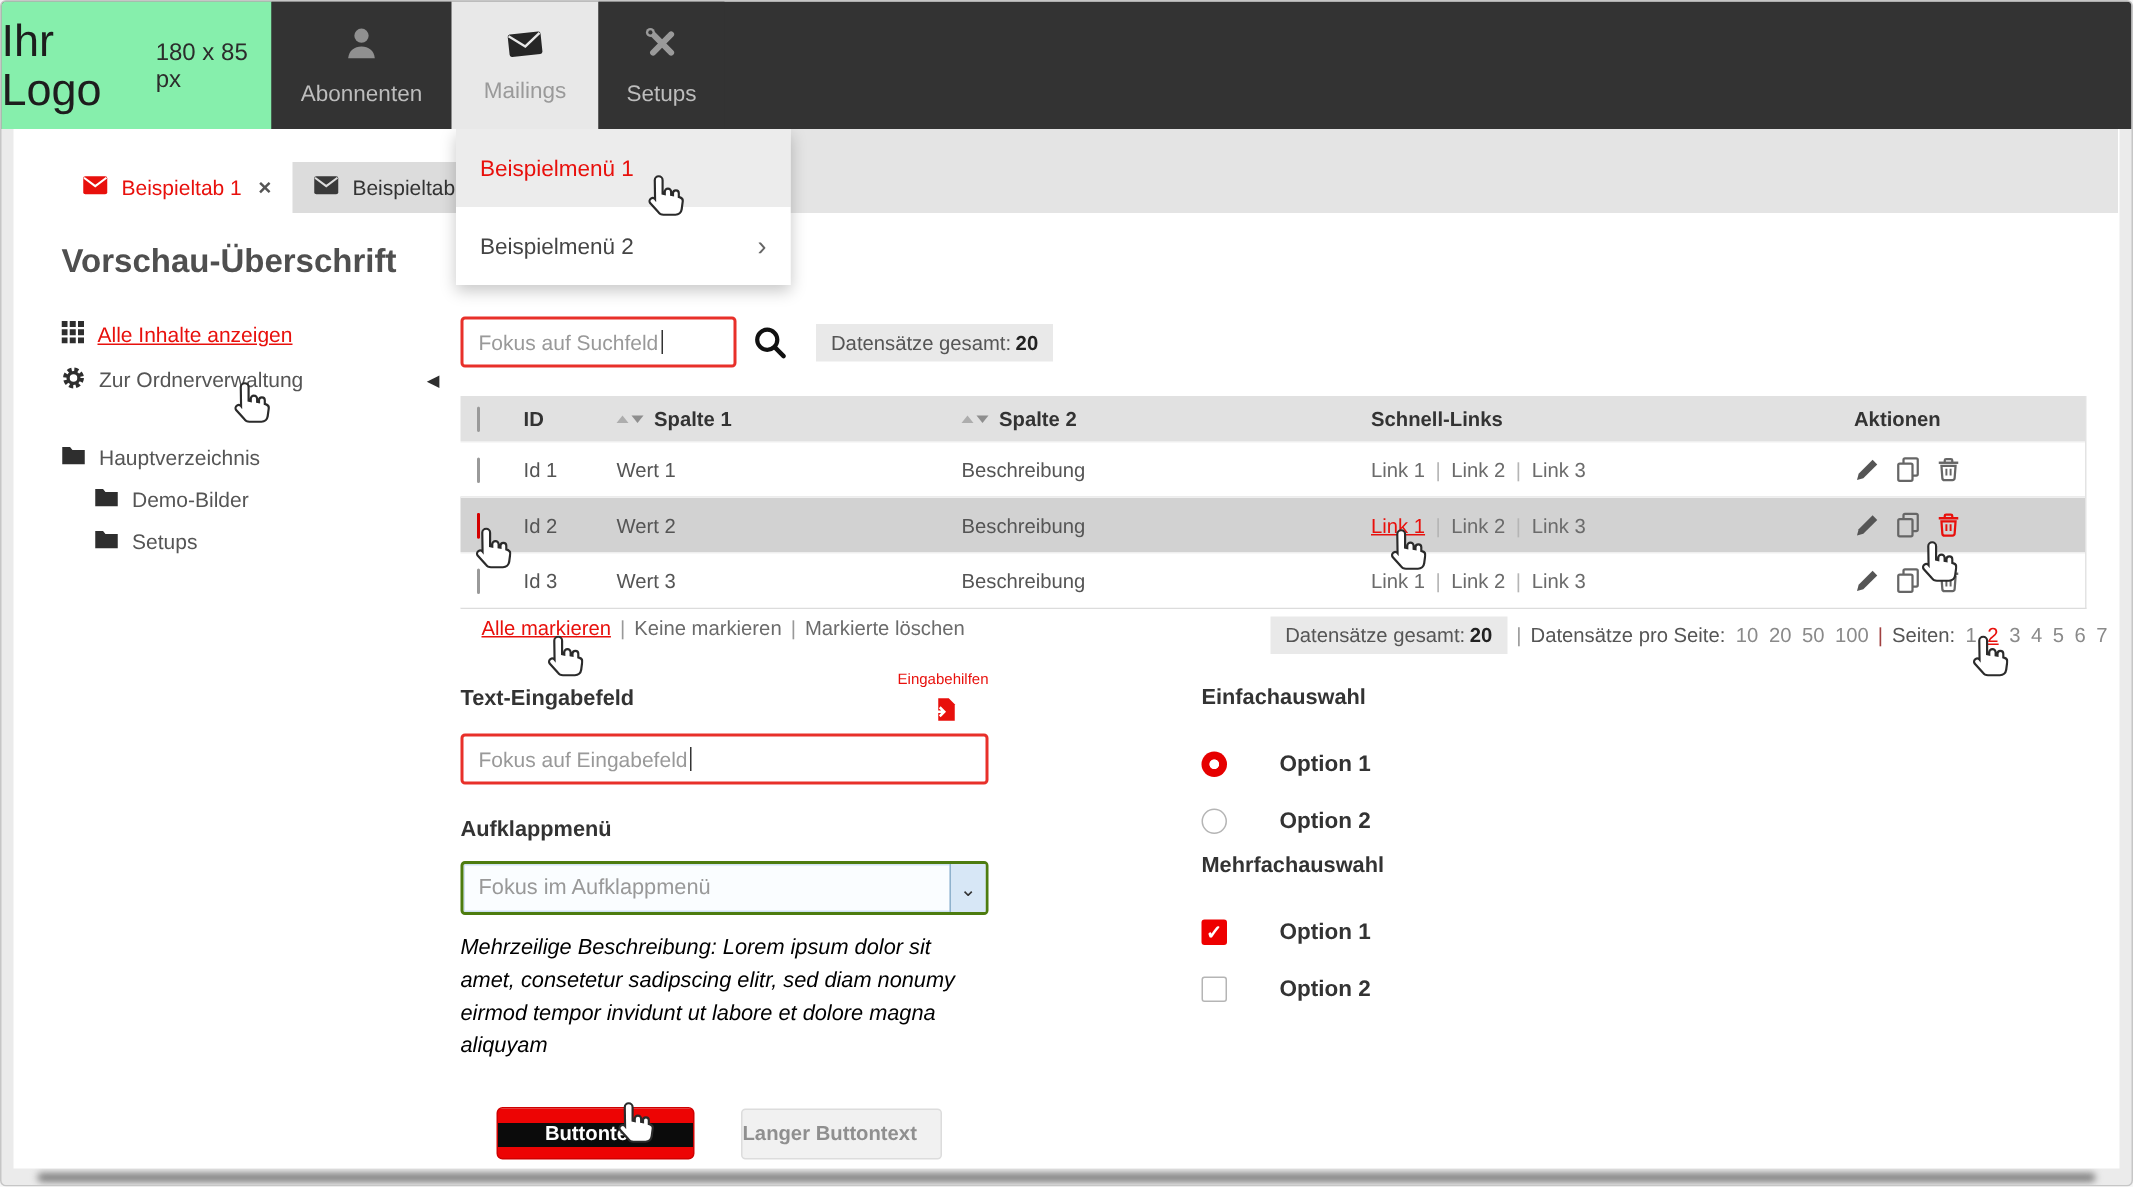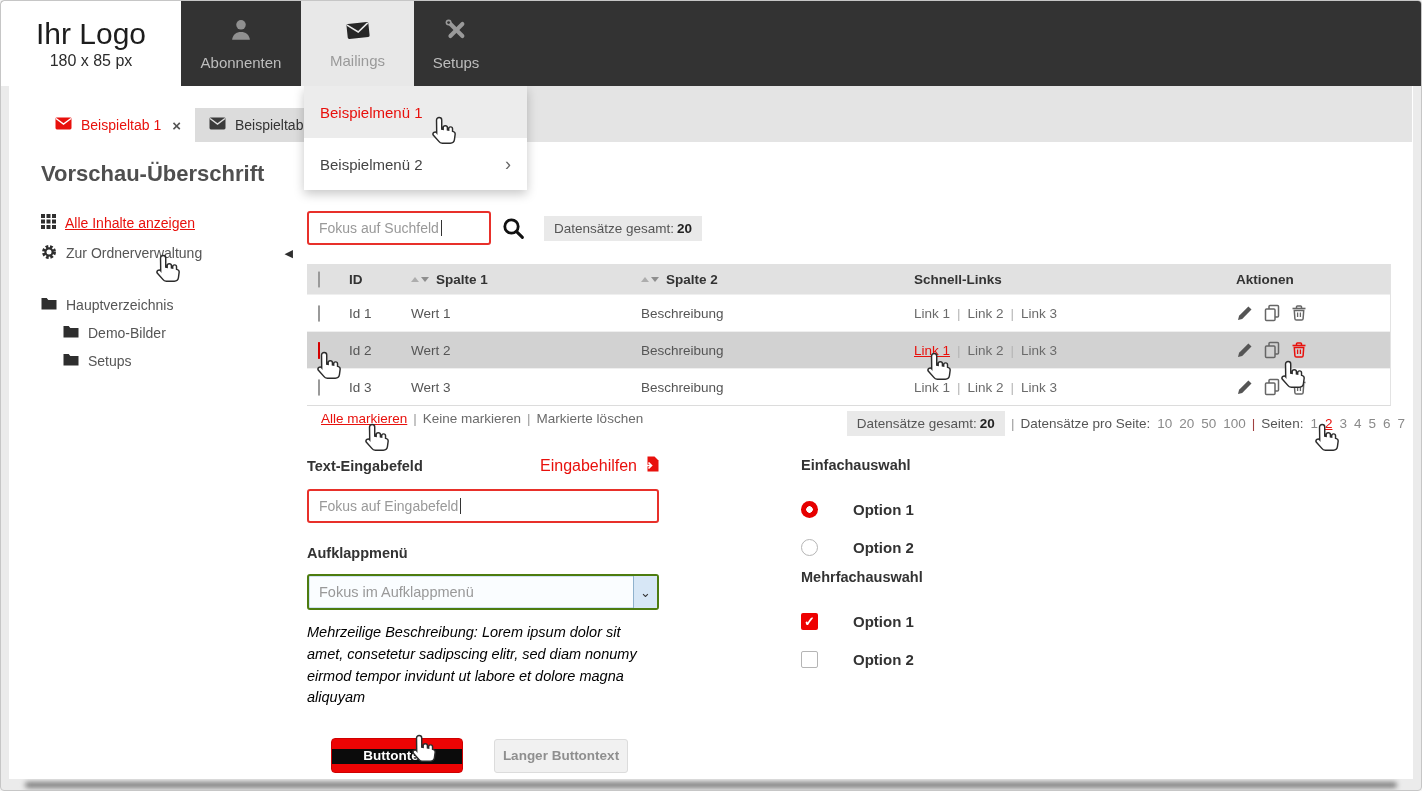--- a/index.html
+++ b/index.html
@@ -1,27 +1,27 @@
 <!DOCTYPE html>
 <html><head>
 <meta charset="utf-8">
 <style>
   html,body{margin:0;padding:0;background:#f5f5f5;font-family:"Liberation Sans",sans-serif;}
   .screen{position:relative;width:1420px;height:789px;background:#ebebeb;border:1px solid #c6c6c6;
     border-radius:4px;overflow:hidden;margin:0 auto;font-family:"Liberation Sans",sans-serif;}
   
   .topnav{position:absolute;top:0;left:0;right:0;height:85px;background:#333;display:flex;z-index:6;}
-  .logo{width:180px;height:85px;background:#ffffff;display:flex;flex-direction:column;align-items:center;justify-content:center;}
+  .logo{width:180px;height:85px;background:#86efac;display:flex;flex-direction:row;align-items:center;justify-content:center;}
   .logo-title{font-size:30px;color:#1d1d1d;line-height:1.1;}
   .logo-sub{font-size:16px;color:#2c2c2c;margin-top:2px;}
   .nav-item{height:85px;display:flex;flex-direction:column;align-items:center;justify-content:center;gap:7px;cursor:pointer;}
   .nav-item .nav-label{font-size:15px;}
   .nav-abonnenten{width:120px;background:#333;}
   .nav-abonnenten .nav-label{color:#bdbdbd;}
-  .nav-mailings{width:113px;background:#e8e8e8;}
+  .nav-mailings{width:98px;background:#e8e8e8;}
   .nav-mailings .nav-label{color:#9a9a9a;}
   .nav-setups{width:84px;background:#333;}
   .nav-setups .nav-label{color:#bdbdbd;}
   
   .card{position:absolute;left:8px;right:8px;top:85px;bottom:11px;background:#fff;z-index:0;}
   .bottom-shadow{position:absolute;left:24px;right:24px;bottom:2px;height:6px;background:#7e7e7e;border-radius:3px;filter:blur(2.5px);z-index:0;}
   .subband{position:absolute;left:303px;right:9px;top:85px;height:56px;background:#e4e4e4;z-index:1;}
   
   .tabs{position:absolute;left:40px;top:107px;height:34px;display:flex;z-index:2;}
   .tab{height:34px;display:flex;align-items:center;padding:0 14px;font-size:14px;cursor:pointer;white-space:nowrap;}
@@ -80,33 +80,33 @@
   .tfoot-right{display:flex;align-items:center;white-space:nowrap;}
   .pgnum{color:#8a8a8a;margin-left:7px;cursor:pointer;}
   .pg-current{color:#e8100c;text-decoration:underline;}
   .psep{color:#999;margin:0 6px;}
   .psep2{color:#a04040;margin:0 6px;}
   .plabel{color:#555;}
   
   .form-left{position:absolute;left:306px;top:456px;width:352px;z-index:2;}
   .lab-row{display:flex;justify-content:space-between;align-items:center;height:18px;margin-bottom:14px;}
   .flabel{font-size:14.5px;font-weight:bold;color:#333;}
-  .helper{display:flex;align-items:center;gap:6px;color:#e8100c;font-size:16px;cursor:pointer;}
+  .helper{display:flex;align-items:center;gap:6px;color:#e8100c;font-size:10px;cursor:pointer;flex-direction:column;}
   .text-input{height:34px;margin-bottom:22px;}
   .sel-label{height:17px;margin-bottom:12px;}
   .select{box-sizing:border-box;height:36px;border:2px solid #4d7c0f;border-radius:3px;background:#fafdff;display:flex;align-items:center;margin-bottom:12px;box-shadow:inset 0 0 0 1px #cfe2f2;cursor:pointer;}
   .select-text{flex:1;padding-left:10px;font-size:14.5px;color:#999;}
   .select-arrow{width:23px;align-self:stretch;background:#d7e7f6;border-left:1px solid #8fb2cd;display:flex;align-items:center;justify-content:center;color:#333;font-size:13px;}
   .desc{font-style:italic;color:#000000;font-size:14.5px;line-height:1.5;margin-bottom:29px;}
   .btn-row{display:flex;align-items:center;gap:31px;padding-left:24px;}
   .btn-primary{position:relative;width:130px;height:33px;border-radius:4px;border:1px solid #cf0000;
     background:linear-gradient(180deg,#ed0404 0%,#ed0404 30%,#0b0b0b 30%,#0b0b0b 77%,#ed0404 77%);
     color:#fff;font-weight:bold;font-size:13.5px;display:flex;align-items:center;justify-content:center;cursor:pointer;}
   .btn-secondary{width:132px;height:32px;border-radius:3px;border:1px solid #dcdcdc;background:#f1f1f1;
-    color:#8f8f8f;font-weight:bold;font-size:13.5px;display:flex;align-items:center;justify-content:center;cursor:pointer;}
+    color:#8f8f8f;font-weight:bold;font-size:13.5px;display:flex;align-items:center;justify-content:flex-start;cursor:pointer;}
   
   .form-right{position:absolute;left:800px;top:456px;width:240px;z-index:2;}
   .choice-title{font-size:14.5px;font-weight:bold;color:#333;height:17px;margin-bottom:26px;}
   .choice-row{display:flex;align-items:center;gap:14px;height:18px;margin-bottom:20px;cursor:pointer;}
   .choice-label{font-size:15px;font-weight:bold;color:#333;margin-left:21px;}
   .radio{box-sizing:border-box;width:17px;height:17px;border-radius:50%;border:1px solid #b5b5b5;background:#fff;}
   .radio-on{border:none;background:radial-gradient(circle at 50% 50%, #fff 0 3px, #e60000 3.5px 100%);}
   .chk{box-sizing:border-box;width:17px;height:17px;border:1px solid #b5b5b5;border-radius:2px;background:#fff;
     display:flex;align-items:center;justify-content:center;}
   .chk-on{border:none;background:#ee0000;color:#fff;font-size:13px;font-weight:bold;}

